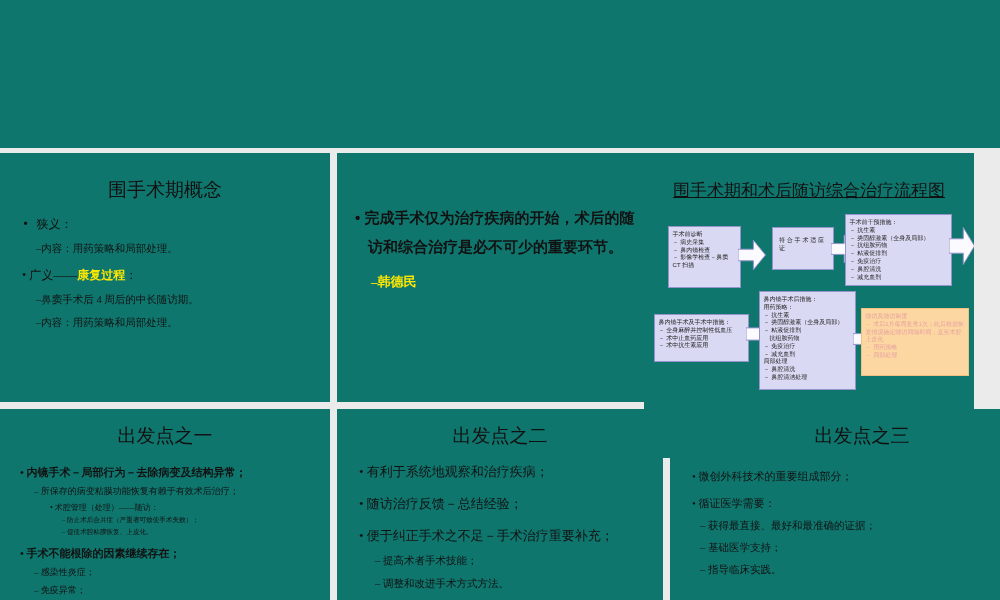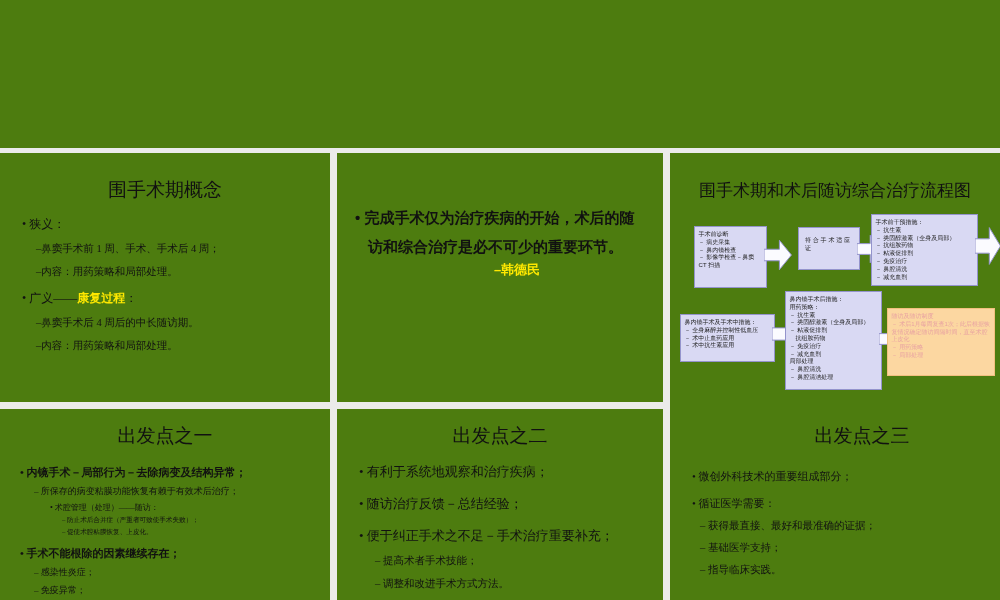--- a/index.html
+++ b/index.html
@@ -1,38 +1,38 @@
 <!DOCTYPE html>
 <html><head>
 <meta charset="utf-8">
 <style>
   html,body{margin:0;padding:0;width:1000px;height:600px;overflow:hidden;
     background:#ebebeb;font-family:"Liberation Serif","DejaVu Serif",serif;color:#111;}
   .canvas{position:relative;width:1000px;height:600px;}
-  .slide{position:absolute;background:#4d7c0f;overflow:hidden;}
+  .slide{position:absolute;background:#0f766e;overflow:hidden;}
   .blank-top{left:0;top:0;width:1000px;height:148px;}
   .pos-s1{left:0;top:153px;width:330px;height:249px;}
   .pos-s2{left:337px;top:153px;width:326px;height:249px;}
-  .pos-s3{left:670px;top:153px;width:330px;height:305px;}
+  .pos-s3{left:644px;top:153px;width:330px;height:305px;text-decoration:underline;}
   .pos-s4{left:0;top:409px;width:330px;height:191px;}
   .pos-s5{left:337px;top:409px;width:326px;height:191px;}
   .pos-s6{left:670px;top:409px;width:384px;height:191px;}
   .stitle{text-align:center;font-size:19px;margin-top:24px;white-space:nowrap;}
   .pos-s4 .stitle,.pos-s5 .stitle,.pos-s6 .stitle{margin-top:14px;}
   .fc-title{text-align:center;font-size:17px;margin-top:26px;white-space:nowrap;}
   
   .s1 .lv1{font-size:12px;margin:11px 0 0 22px;}
-  .s1 .lv1.first{margin-top:13px;}
+  .s1 .lv1.first{margin-top:13px;font-family:Liberation Mono, monospace;}
   .s1 .lv2{font-size:10.5px;margin:9px 0 0 36px;}
   .hl{color:#ffe800;font-weight:bold;font-family:"Liberation Sans","DejaVu Sans",sans-serif;}
   
   .s2 .quote{margin:50px 18px 0 18px;font-family:"Liberation Sans","DejaVu Sans",sans-serif;
     font-weight:bold;font-size:15px;line-height:29px;padding-left:13px;text-indent:-13px;}
-  .s2 .attr{margin:0 0 0 34px;font-family:Liberation Sans, sans-serif;
-    font-weight:bold;font-size:13px;color:#ffe800;text-align:center;}
+  .s2 .attr{margin:12px 0 0 34px;font-family:Liberation Serif, serif;
+    font-weight:bold;font-size:13px;color:#ffe800;}
   
   .s4 .lv1{font-size:11px;margin:9px 0 0 20px;font-weight:bold;}
   .s4 .lv2{font-size:9px;margin:5px 0 0 34px;}
   .s4 .lv3{font-size:8px;margin:4px 0 0 50px;}
   .s4 .lv4{font-size:6.6px;margin:3px 0 0 62px;}
   .s4 .lv1.first{margin-top:16px;}
   .s5 .lv1{font-size:13px;margin:14px 0 0 22px;}
   .s5 .lv2{font-size:10.5px;margin:9px 0 0 38px;}
   .s5 .lv1.first{}
   .s6 .lv1{font-size:11px;margin:12px 0 0 22px;}
@@ -52,21 +52,20 @@
 </head>
 <body>
 
 <div class="canvas">
 
   <div class="slide blank-top"></div>
 
   <div class="slide pos-s1 s1">
     <div class="stitle">围手术期概念</div>
     <div class="lv1 first">• 狭义：</div>
-    <div class="lv2">–鼻窦手术前 1 周、手术、手术后 4 周；</div>
     <div class="lv2">–内容：用药策略和局部处理。</div>
     <div class="lv1"><span>• 广义——</span><span class="hl">康复过程</span><span>：</span></div>
     <div class="lv2">–鼻窦手术后 4 周后的中长随访期。</div>
     <div class="lv2">–内容：用药策略和局部处理。</div>
   </div>
 
   <div class="slide pos-s2 s2">
     <div class="quote">• 完成手术仅为治疗疾病的开始，术后的随访和综合治疗是必不可少的重要环节。</div>
     <div class="attr">–韩德民</div>
   </div>

